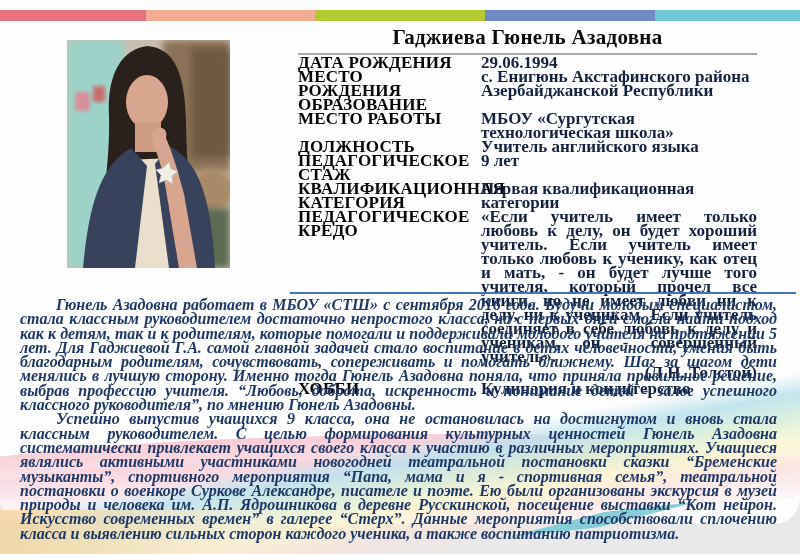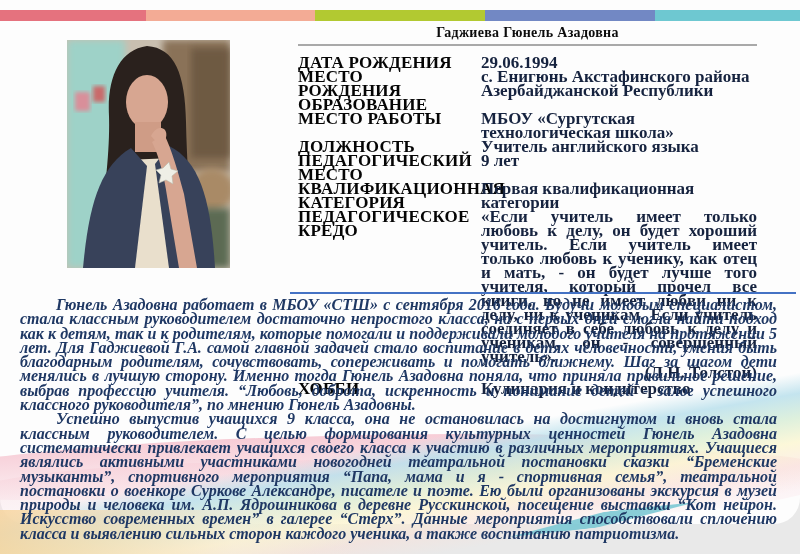--- a/index.html
+++ b/index.html
@@ -33,21 +33,21 @@
   .stripe:nth-child(1){ width:146px; }
   .stripe:nth-child(2){ width:169px; }
   .stripe:nth-child(3){ width:170px; }
   .stripe:nth-child(4){ width:170px; }
   .stripe:nth-child(5){ width:145px; }
 
   .photo { position:absolute; left:67px; top:40px; width:163px; height:228px; overflow:hidden; }
   .photo svg { display:block; width:100%; height:100%; }
 
   .title-wrap { position:absolute; left:298px; top:25px; width:459px; text-align:center;
-    font-weight:bold; font-size:14px; letter-spacing:.3px; color:#0c0c0c;
+    font-weight:bold; font-size:21px; letter-spacing:.3px; color:#0c0c0c;
     border-bottom:2px solid #a9a9a9; padding-bottom:3px; }
 
   .info { position:absolute; left:298px; top:56px; width:459px; font-size:17px; line-height:14px; font-weight:bold; }
   .row { display:flex; }
   .row .lbl { width:159px; flex:none; color:#050505; letter-spacing:.2px; }
   .row .val { flex:1; color:#16233f;margin-left:24px; }
   .row.align-end { align-items:flex-start; }
   .row .val.justify { text-align:justify; }
   .attribution { text-align:right; color:#16233f; padding-top:2px; padding-bottom:2px; }
 
@@ -128,21 +128,21 @@
       </div>
       <div class="row">
         <div class="lbl">МЕСТО РАБОТЫ</div>
         <div class="val">МБОУ «Сургутская технологическая школа»</div>
       </div>
       <div class="row">
         <div class="lbl">ДОЛЖНОСТЬ</div>
         <div class="val">Учитель английского языка</div>
       </div>
       <div class="row">
-        <div class="lbl">ПЕДАГОГИЧЕСКИЙ МЕСТО</div>
+        <div class="lbl">ПЕДАГОГИЧЕСКОЕ СТАЖ</div>
         <div class="val">9 лет</div>
       </div>
       <div class="row align-end">
         <div class="lbl">КВАЛИФИКАЦИОННАЯ КАТЕГОРИЯ</div>
         <div class="val">Первая квалификационная категории</div>
       </div>
       <div class="row">
         <div class="lbl">ПЕДАГОГИЧЕСКОЕ КРЕДО</div>
         <div class="val justify">
           <span>«Если учитель имеет только любовь к делу, он будет хороший учитель. Если учитель имеет только любовь к ученику, как отец и мать, - он будет лучше того учителя, который прочел все книги, но не имеет любви ни к делу, ни к ученикам. Если учитель соединяет в себе любовь к делу и ученикам, он - совершенный учитель».</span>

